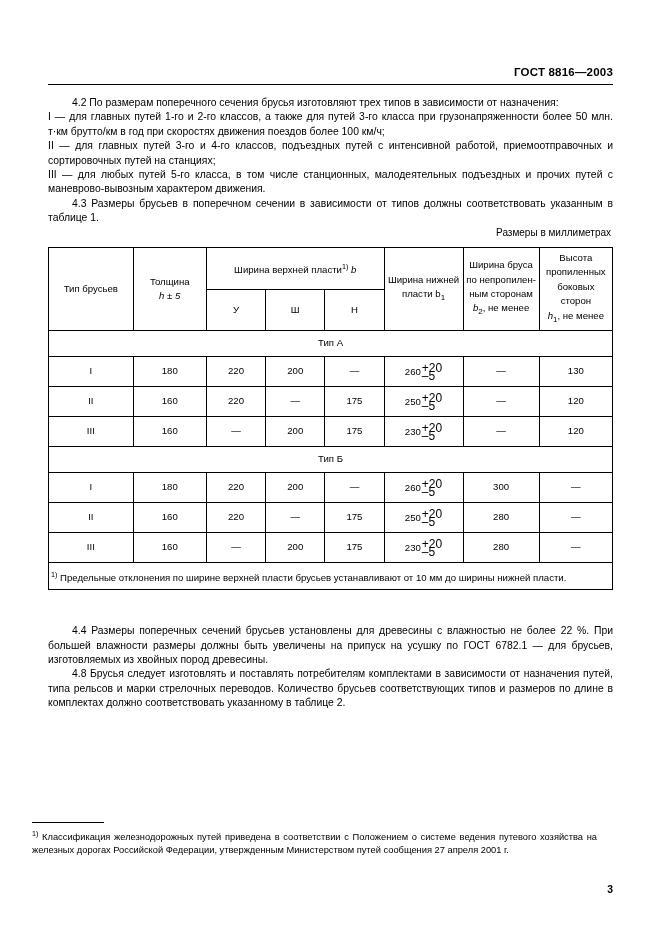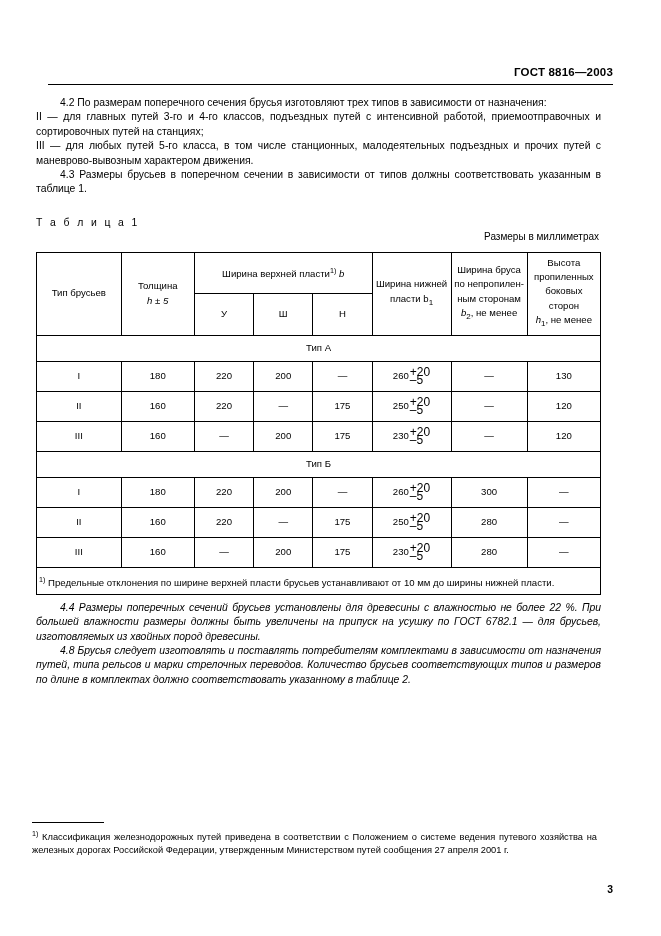--- a/index.html
+++ b/index.html
@@ -33,21 +33,21 @@
   }
   .header-rule {
     position: absolute;
     left: 48px;
     right: 48px;
     top: 84px;
     border-bottom: 1.6px solid #000;
   }
   .content {
     position: absolute;
-    left: 36px;
+    left: 48px;
     top: 96px;
     width: 565px;
     font-size: 10.4px;
     line-height: 14.4px;
     text-align: justify;
   }
   p.para {
     margin: 0;
     text-align: justify;
   }
@@ -111,22 +111,21 @@
     text-align: left !important;
     padding: 5px 8px 6px 8px;
     line-height: 17px;
     font-size: 9.6px;
   }
   .sup-mark {
     font-size: 7.2px;
     vertical-align: super;
   }
   .after-table {
-    margin-top: 6px;
-    font-style: italic;
+    margin-top: 34px;
   }
   .after-table p.para + p.para {
     margin-top: 0;
   }
   .footnote-wrap {
     position: absolute;
     left: 32px;
     top: 822px;
     width: 565px;
     font-size: 9.3px;
@@ -151,25 +150,25 @@
 <body>
 
 <div class="page">
 
   <div class="header">ГОСТ 8816—2003</div>
   <div class="header-rule"></div>
 
   <div class="content">
 
     <p class="para indent">4.2  По размерам поперечного сечения брусья изготовляют трех типов в зависимости от назначения:</p>
+    <p class="para">I — для главных путей 1-го и 2-го&nbsp;классов, а также для путей 3-го класса при грузонапряженности более 50 млн. т·км брутто/км в год при скоростях движения поездов более 100 км/ч;</p>
     <p class="para">II — для главных путей 3-го и 4-го классов, подъездных путей с интенсивной работой, приемоотправочных и сортировочных путей на станциях;</p>
     <p class="para">III — для любых путей 5-го класса, в том числе станционных, малодеятельных подъездных и прочих путей с маневрово-вывозным характером движения.</p>
     <p class="para indent">4.3  Размеры брусьев в поперечном сечении в зависимости от типов должны соответствовать указанным в таблице 1.</p>
 
-    <div class="tbl-caption">Т а б л и ц а  1</div>
     <div class="tbl-units">Размеры в миллиметрах</div>
 
     <table class="gost">
       <colgroup>
         <col style="width:15.0%">
         <col style="width:13.0%">
         <col style="width:10.5%">
         <col style="width:10.5%">
         <col style="width:10.5%">
         <col style="width:14.0%">

